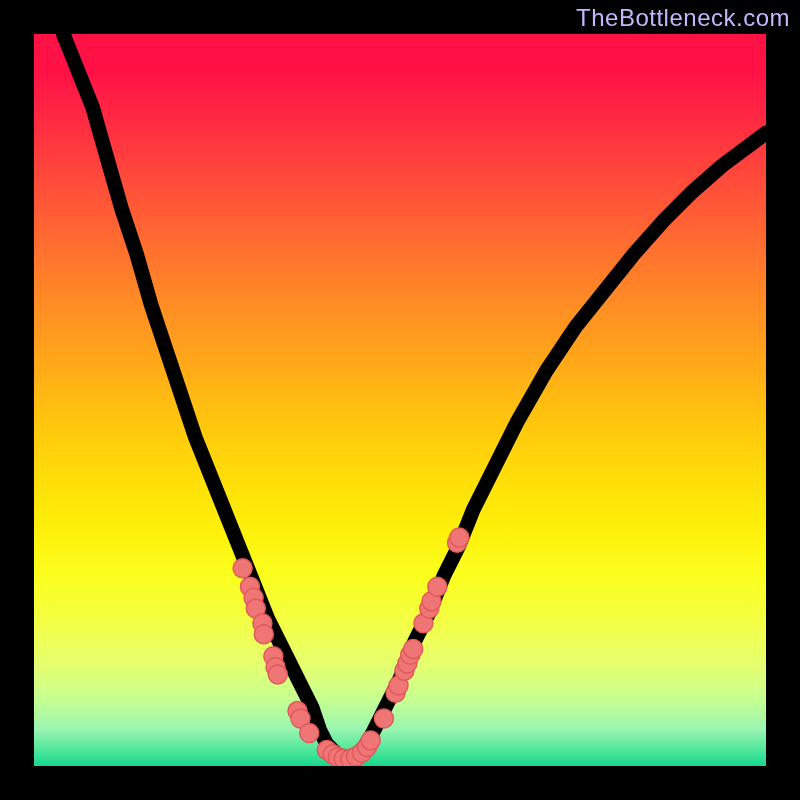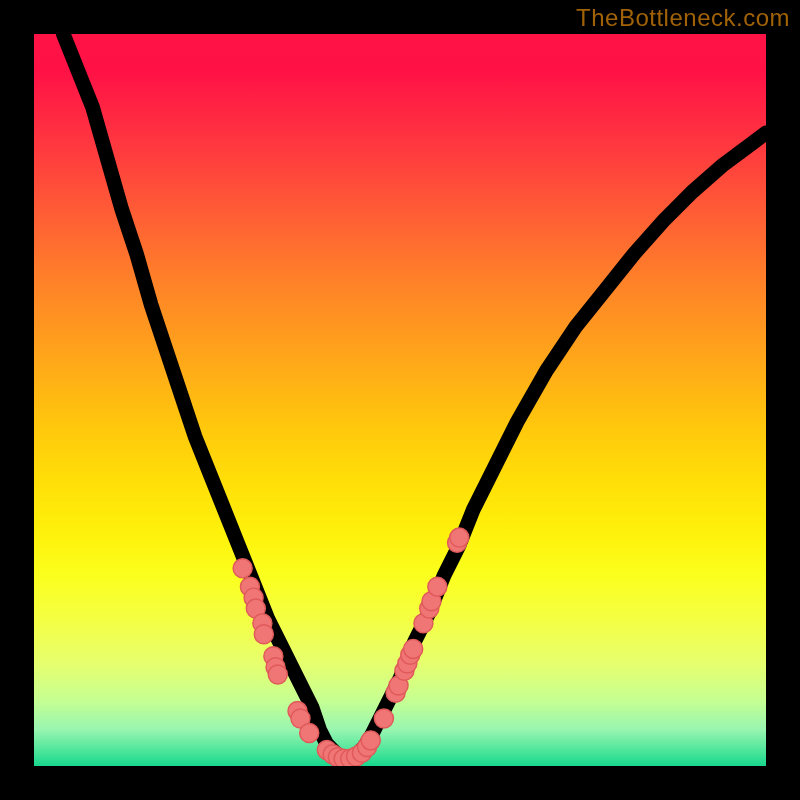--- a/index.html
+++ b/index.html
@@ -14,21 +14,21 @@
   .outer {
     position: relative;
     width: 800px;
     height: 800px;
     background: #000;
   }
   .watermark {
     position: absolute;
     top: 4px;
     right: 10px;
-    color: #a16207;
+    color: #c4b5fd;
     font-size: 24px;
     font-weight: 500;
     letter-spacing: 0.5px;
     z-index: 20;
   }
   .plot-frame {
     position: absolute;
     left: 34px;
     top: 34px;
     width: 732px;

